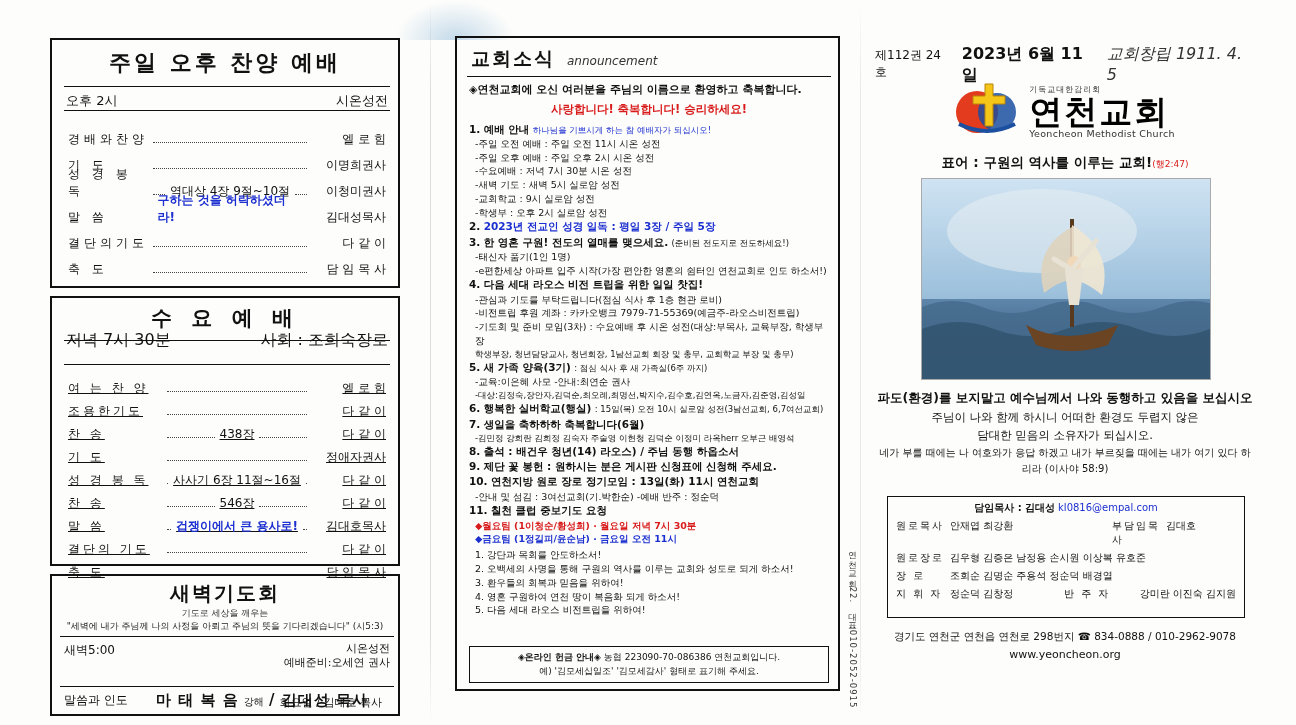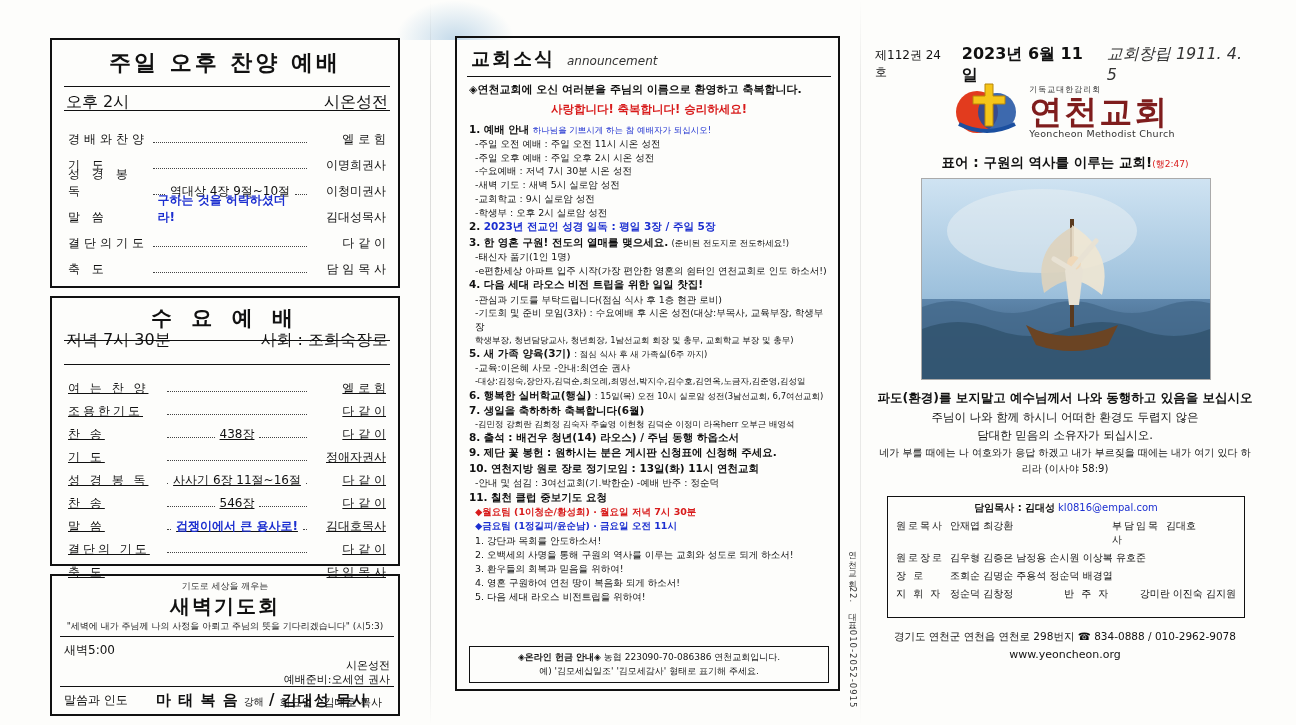--- a/index.html
+++ b/index.html
@@ -17,21 +17,21 @@
   .box{position:absolute;box-sizing:border-box;}
   .ctr{text-align:center;}
   .b{font-weight:bold;}
   .blue{color:#1c2fd0;}
 
   
   #left{left:50px;top:38px;width:350px;height:640px;}
   #lp-top{left:0;top:0;width:350px;height:250px;border:2px solid #111;}
   #lp-title{position:absolute;left:0;top:8px;width:100%;font-size:22px;font-weight:bold;letter-spacing:3px;}
   #lp-underline{position:absolute;left:12px;top:46px;width:326px;border-top:1.2px solid #111;}
-  #lp-sub{position:absolute;left:14px;top:52px;width:322px;display:flex;justify-content:space-between;font-size:16px;}
+  #lp-sub{position:absolute;left:14px;top:52px;width:322px;display:flex;justify-content:space-between;font-size:13px;}
   #lp-sub2{position:absolute;left:12px;top:70px;width:326px;border-top:1.2px solid #111;}
   #lp-rows{position:absolute;left:16px;top:82px;width:318px;font-size:12px;}
   #lp-rows .r{display:flex;align-items:flex-end;height:26px;}
   #lp-rows .lbl{width:80px;letter-spacing:4px;}
   #lp-rows .dots{flex:1;border-bottom:1px dotted #444;margin:0 5px 5px 5px;height:0;}
   #lp-rows .val{width:74px;text-align:right;}
 
   
   #lp-mid{left:0;top:258px;width:350px;height:270px;border:2px solid #111;}
   #wd-title{position:absolute;left:0;top:6px;width:100%;text-align:center;font-size:21px;font-weight:bold;letter-spacing:6px;}
@@ -44,21 +44,21 @@
   #wd-rows .dots{flex:1;border-bottom:1px dotted #444;margin:0 5px 5px 5px;height:0;}
   #wd-rows .val{width:74px;text-align:right;}
 
   
   #lp-bot{left:0;top:536px;width:350px;height:142px;border:2px solid #111;}
   #dw-head{position:absolute;left:0;top:4px;width:100%;text-align:center;}
   #dw-small{font-size:9px;color:#333;}
   #dw-title{font-size:20px;font-weight:bold;letter-spacing:2px;color:#111;}
   #dw-verse{position:absolute;left:0;top:44px;width:100%;text-align:center;font-size:9px;color:#222;}
   #dw-line{position:absolute;left:8px;top:60px;width:334px;border-top:1.2px solid #111;}
-  #dw-r1{position:absolute;left:12px;top:66px;width:326px;display:flex;justify-content:space-between;font-size:12px;flex-direction:column;}
+  #dw-r1{position:absolute;left:12px;top:66px;width:326px;display:flex;justify-content:space-between;font-size:12px;}
   #dw-r1 .rt{text-align:right;font-size:11px;line-height:1.3;}
   #dw-line2{position:absolute;left:8px;top:110px;width:334px;border-top:1.2px solid #111;}
   #dw-r2{position:absolute;left:12px;top:114px;width:326px;display:flex;align-items:center;}
   #dw-r2 .c1{width:70px;font-size:12px;}
   #dw-r2 .c2{flex:1;text-align:center;}
   #dw-r2 .c2 .big{font-size:15px;font-weight:bold;letter-spacing:1px;}
   #dw-r2 .c2 .sm{font-size:10px;}
   #dw-foot{position:absolute;right:16px;bottom:4px;font-size:11px;}
 
   
@@ -79,21 +79,21 @@
   
   #right{left:875px;top:36px;width:380px;height:650px;}
   #r-top{position:absolute;left:0;top:8px;width:380px;display:flex;align-items:baseline;gap:10px;font-size:12px;}
   #r-top .vol{font-size:12px;}
   #r-top .date{font-size:16px;font-weight:bold;}
   #r-top .found{font-size:16px;font-style:italic;color:#333;margin-left:auto;}
   #logo{position:absolute;left:18px;top:42px;width:344px;height:66px;display:flex;align-items:center;justify-content:center;gap:10px;}
   #logo .cross{position:relative;width:64px;height:58px;}
   #logo .cname{display:flex;flex-direction:column;align-items:flex-start;}
   #logo .ktop{font-size:8px;letter-spacing:1px;color:#333;}
-  #logo .kmain{font-size:33px;font-weight:bold;letter-spacing:2px;color:#7f1d1d;line-height:1;}
+  #logo .kmain{font-size:33px;font-weight:bold;letter-spacing:2px;color:#000000;line-height:1;}
   #logo .ksub{font-size:9.5px;color:#333;letter-spacing:.3px;}
   #motto{position:absolute;left:0;top:118px;width:380px;text-align:center;font-size:13.5px;font-weight:bold;}
   #motto .ref{font-size:9px;font-weight:normal;color:#d81b1b;}
   #pic{position:absolute;left:46px;top:142px;width:288px;height:200px;border:1px solid #aaa;overflow:hidden;}
   #verse{position:absolute;left:0;top:352px;width:380px;text-align:center;font-size:11.5px;line-height:1.6;}
   #verse .l1{font-weight:bold;font-size:12.5px;}
   #verse .l4{font-size:10px;}
   #r-box{position:absolute;left:12px;top:460px;width:356px;height:120px;border:1.5px solid #111;font-size:10px;}
   #r-box .row{display:flex;padding:2px 8px;}
   #r-box .row .k{width:54px;letter-spacing:2px;}
@@ -225,22 +225,22 @@
         <div class="r">
             <span class="lbl">축        도</span>
             <span class="dots"></span>
             <span class="val">담 임 목 사</span>
           </div>
       </div>
     </div>
 
     <div id="lp-bot" class="box">
       <div id="dw-head">
+        <div id="dw-title">새벽기도회</div>
         <div id="dw-small">기도로 세상을 깨우는</div>
-        <div id="dw-title">새벽기도회</div>
       </div>
       <div id="dw-verse">"세벽에 내가 주님께 나의 사정을 아뢰고 주님의 뜻을 기다리겠습니다" (시5:3)</div>
       <div id="dw-line"></div>
       <div id="dw-r1">
         <span>새벽5:00</span>
         <span class="rt">
           <span>시온성전</span><br>
           <span>예배준비:오세연 권사</span>
         </span>
       </div>
@@ -289,20 +289,21 @@
         <span class="b">한 영혼 구원! 전도의 열매를 맺으세요.</span>
         <span class="tiny">(준비된 전도지로 전도하세요!)</span>
         <div class="sub">-태신자 품기(1인 1명)</div>
         <div class="sub">-e편한세상 아파트 입주 시작(가장 편안한 영혼의 쉼터인 연천교회로 인도 하소서!)</div>
       </div>
 
       <div>
         <span class="b">4.</span>
         <span class="b">다음 세대 라오스 비전 트립을 위한 일일 찻집!</span>
         <div class="sub">-관심과 기도를 부탁드립니다(점심 식사 후 1층 현관 로비)</div>
+        <div class="sub">-비전트립 후원 계좌 : 카카오뱅크 7979-71-55369(예금주-라오스비전트립)</div>
         <div class="sub">-기도회 및 준비 모임(3차) : 수요예배 후 시온 성전(대상:부목사, 교육부장, 학생부장</div>
         <div class="sub tiny">학생부장, 청년담당교사, 청년회장, 1남선교회 회장 및 총무, 교회학교 부장 및 총무)</div>
       </div>
 
       <div>
         <span class="b">5.</span>
         <span class="b">새 가족 양육(3기)</span>
         <span class="tiny">: 점심 식사 후 새 가족실(6주 까지)</span>
         <div class="sub">-교육:이은혜 사모                         -안내:최연순 권사</div>
         <div class="sub tiny">-대상:김정숙,장안자,김덕순,최오례,최명선,박지수,김수호,김연옥,노금자,김준영,김성일</div>

